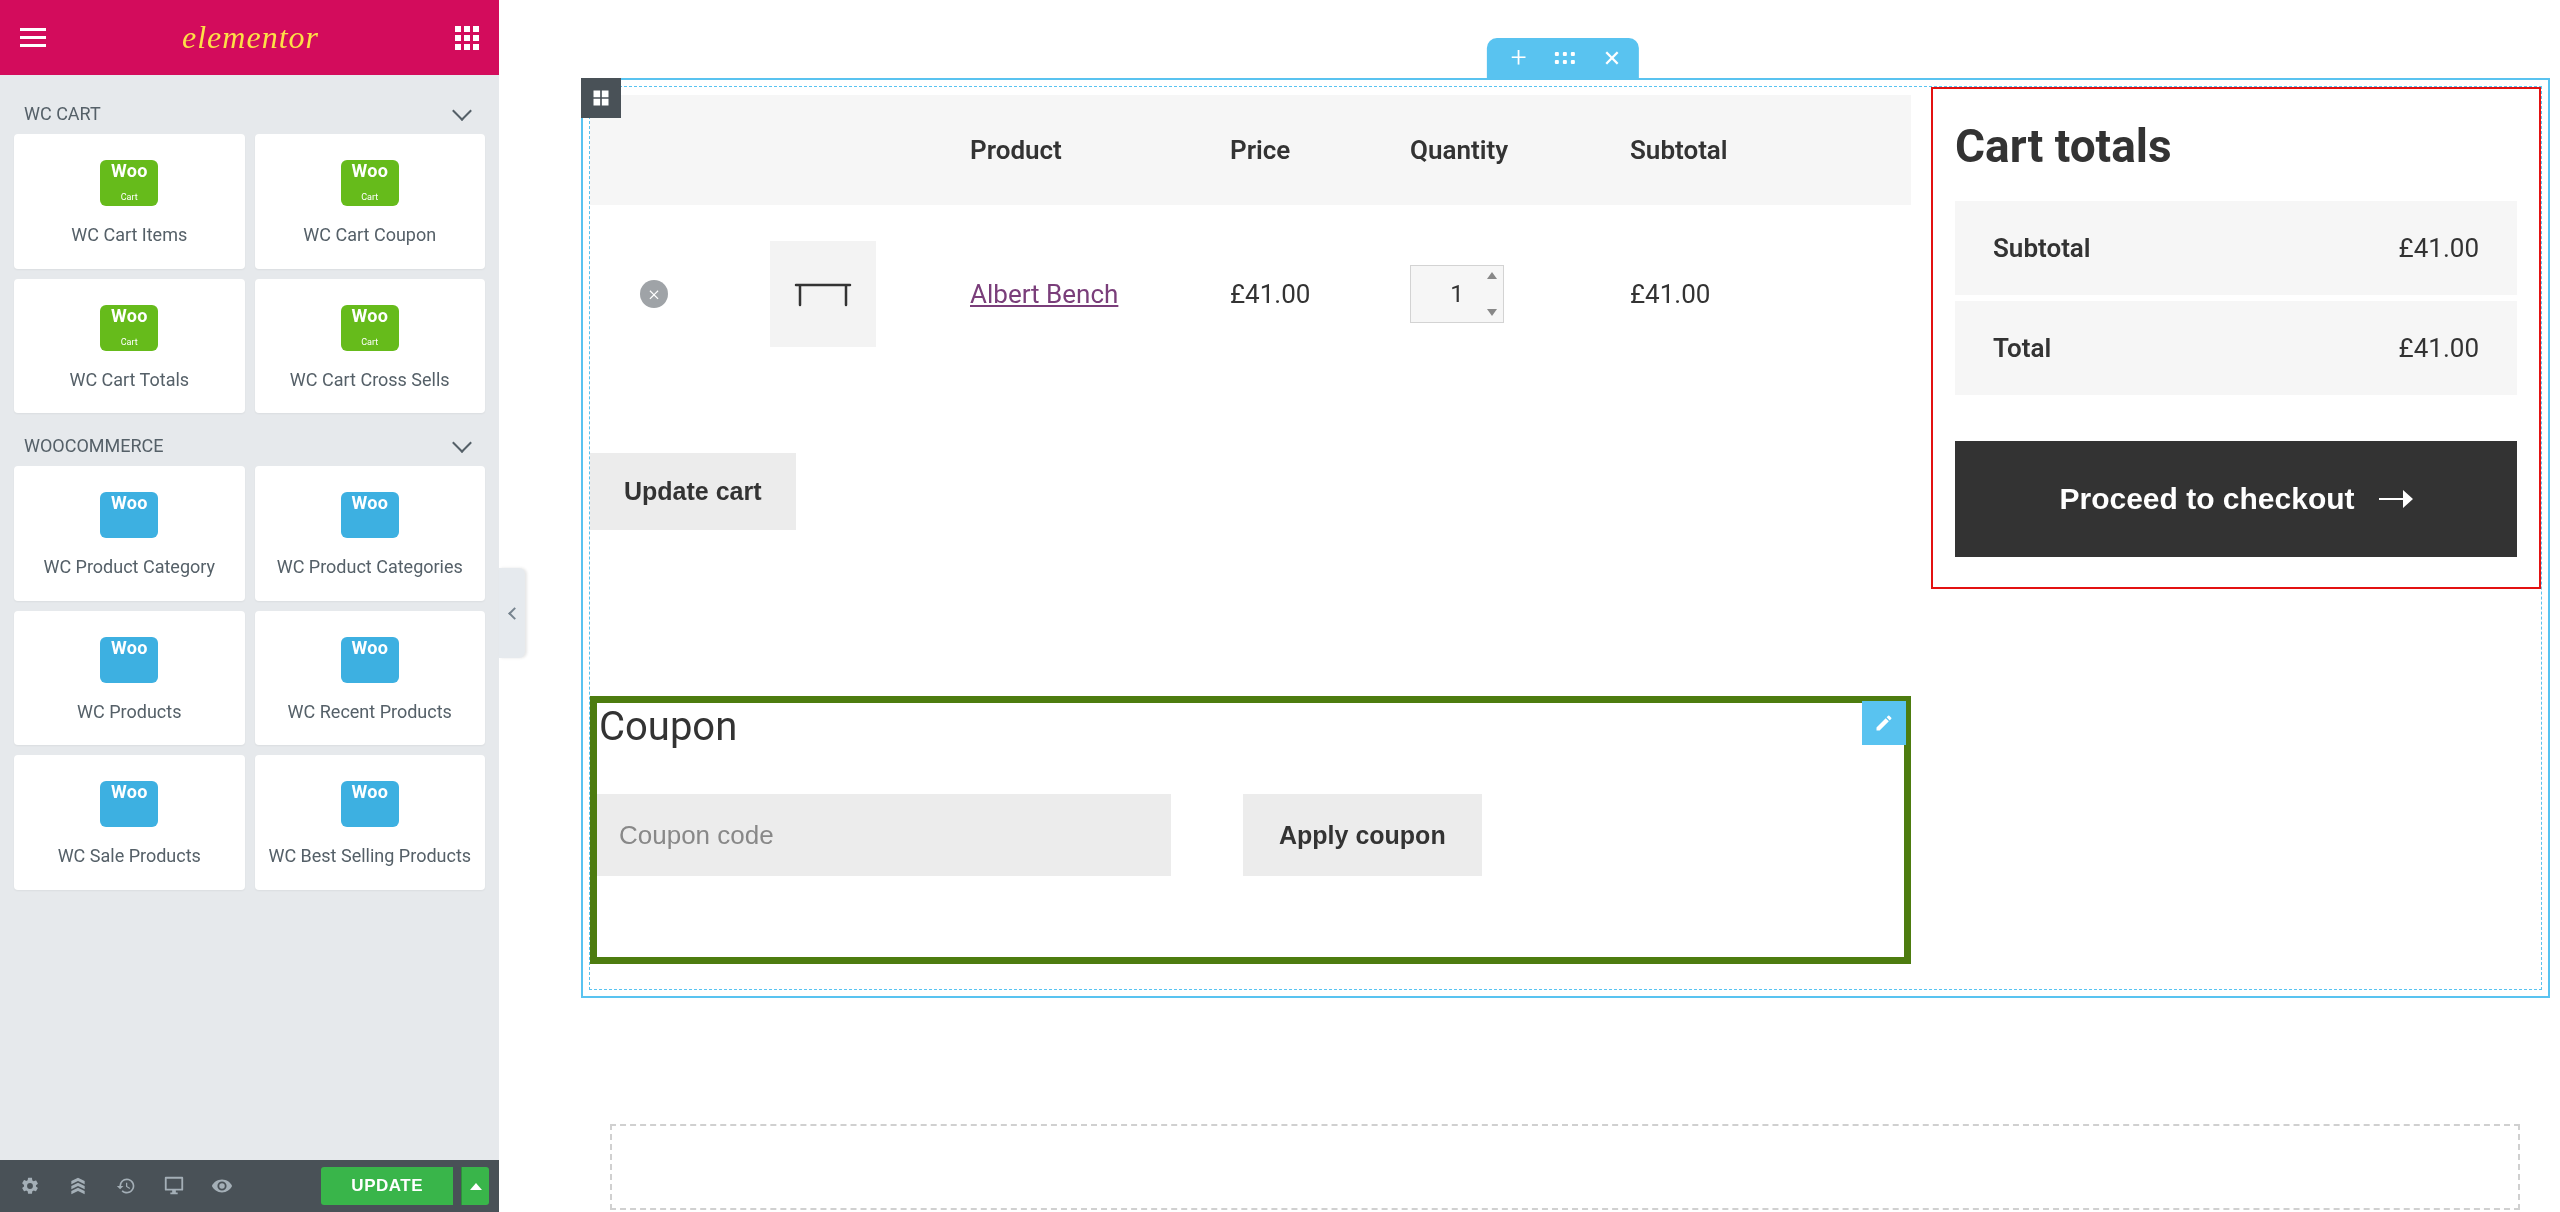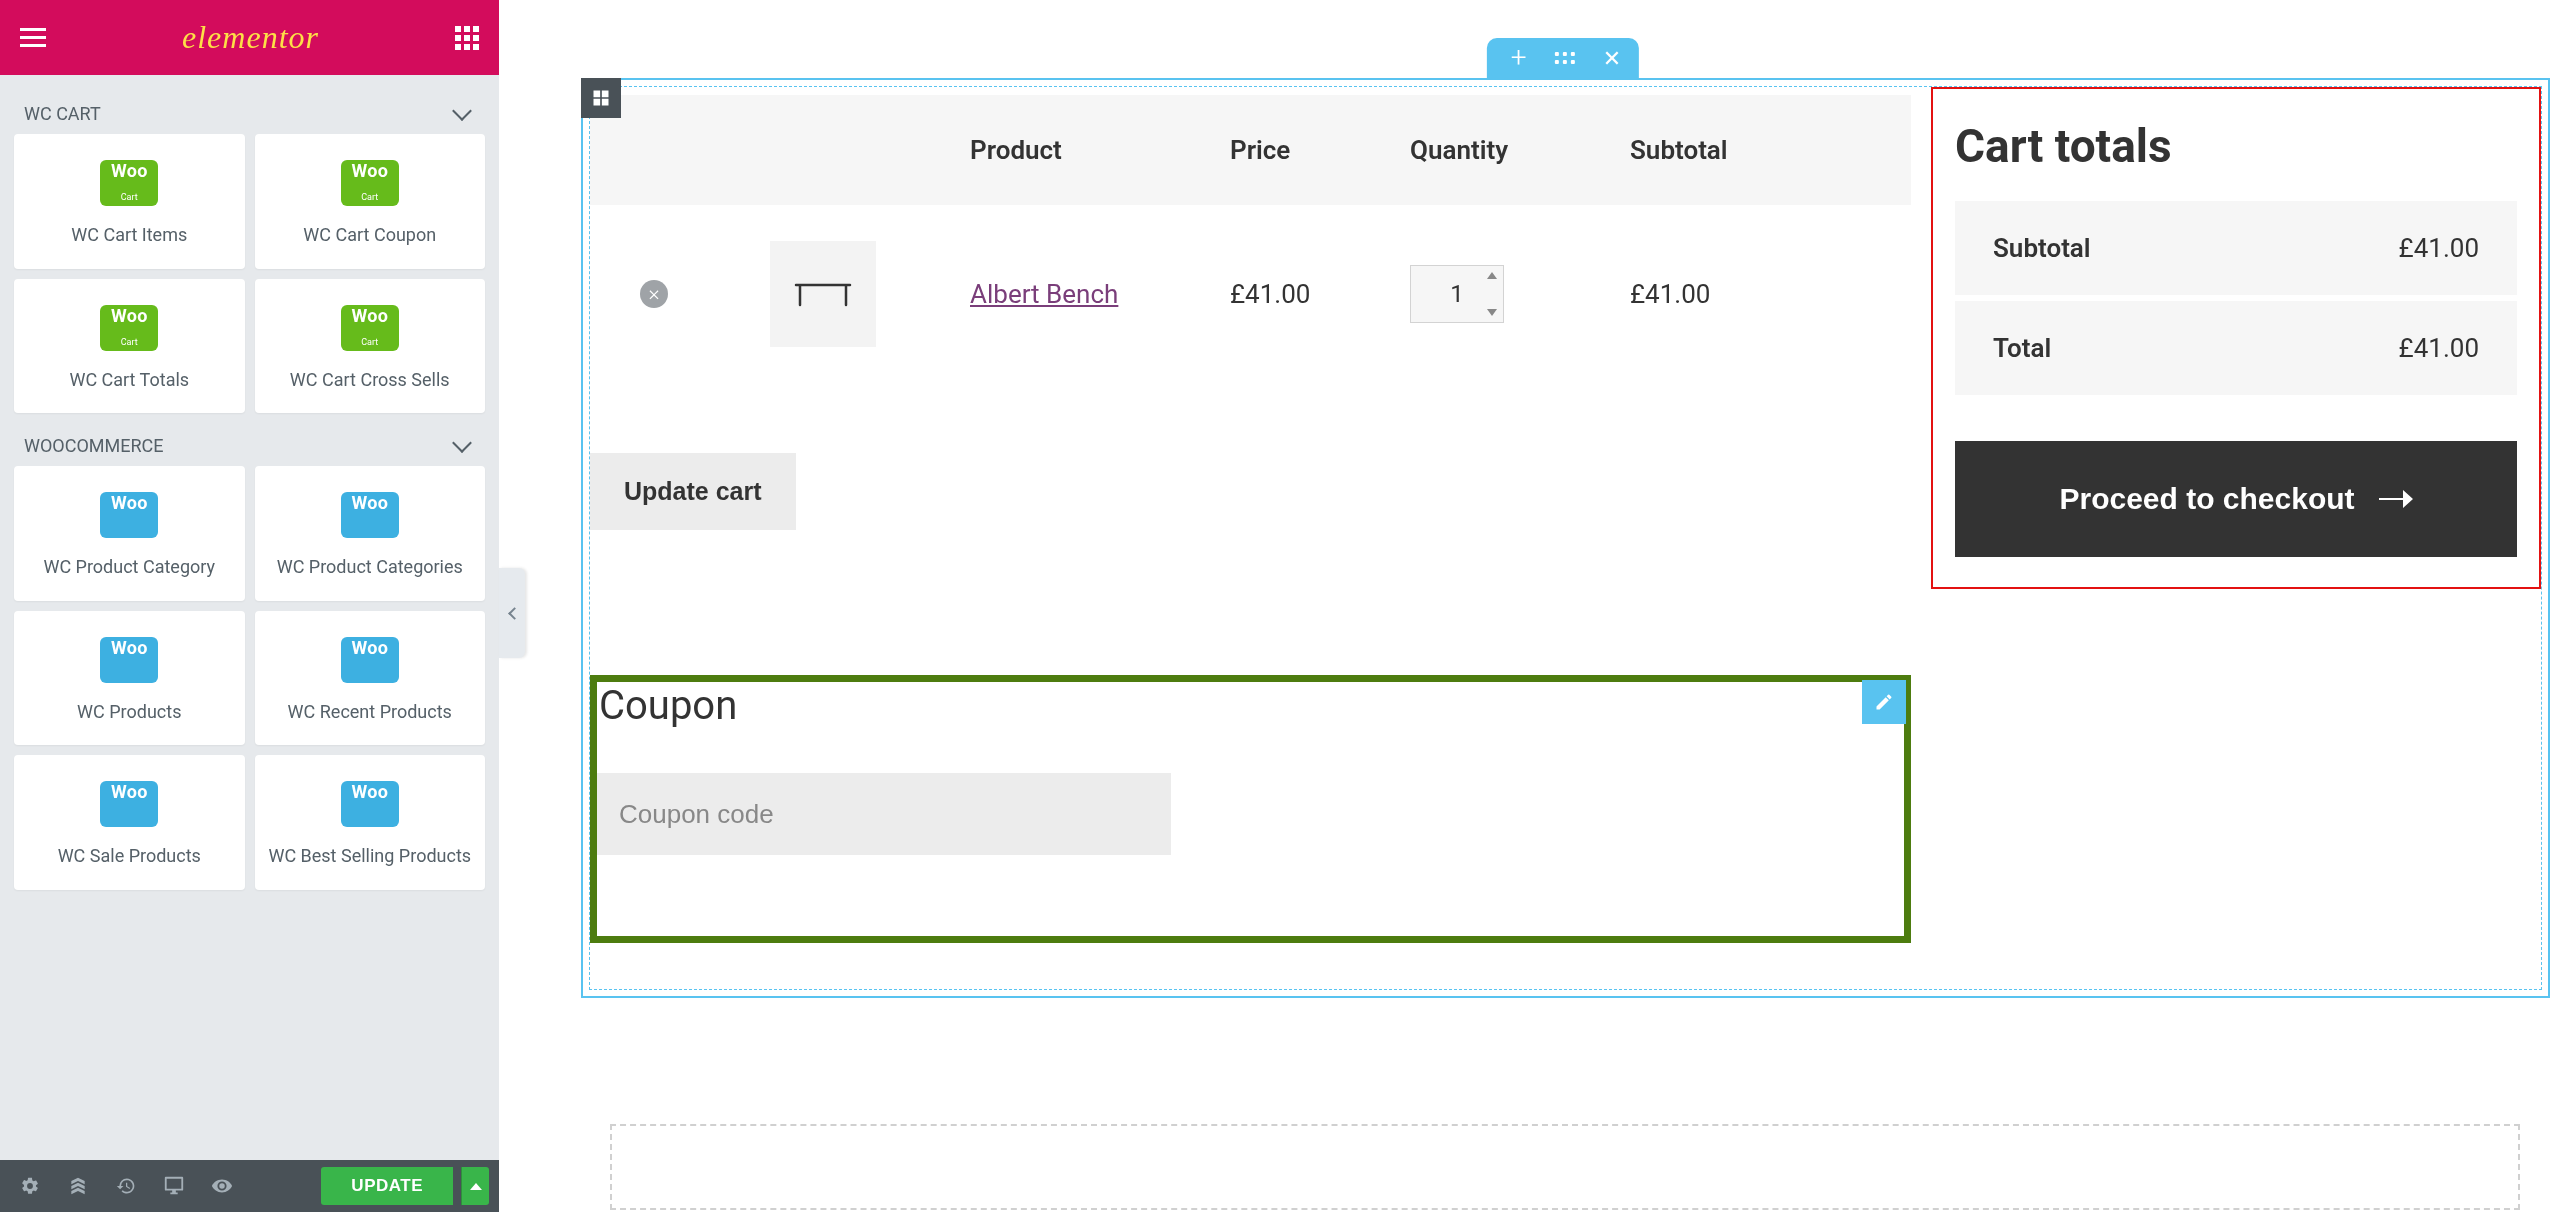--- a/index.html
+++ b/index.html
@@ -43,21 +43,21 @@
     
     .section-tab { position: absolute; left: 50%; top: 38px; transform: translateX(-50%); height: 40px; padding: 0 18px 0 24px; background: #59c3f0; border-radius: 10px 10px 0 0; display: flex; align-items: center; gap: 28px; z-index: 4; }
     .section-tab-plus { color: #fff; font-size: 28px; font-weight: 300; line-height: 1; cursor: pointer; }
     .section-tab-grip { display: grid; grid-template-columns: repeat(3, 4px); grid-template-rows: repeat(2, 4px); gap: 4px; cursor: grab; }
     .section-tab-grip div { width: 4px; height: 4px; background: #fff; border-radius: 1px; }
     .section-tab-close { color: #fff; font-size: 22px; cursor: pointer; }
 
     .section-outline { position: absolute; left: 15px; top: 78px; right: 10px; height: 920px; border: 2px solid #59c3f0; }
     .inner-sections { position: absolute; inset: 6px; border: 1px dashed #59c3f0; display: grid; grid-template-columns: 1fr 610px; gap: 20px; padding: 0; }
 
-    .left-col { display: flex; flex-direction: column; gap: 7px; }
+    .left-col { display: flex; flex-direction: column; gap: 28px; }
 
     .col-handle { position: absolute; top: -2px; left: -2px; width: 40px; height: 40px; background: #495157; display: flex; align-items: center; justify-content: center; cursor: pointer; z-index: 3; }
     .col-handle svg { fill: #fff; width: 20px; height: 20px; }
 
     
     .cart-table { margin: 8px 0 0 0; width: 100%; }
     .cart-head { background: #f6f6f6; display: grid; grid-template-columns: 180px 200px 260px 180px 220px 1fr; align-items: center; height: 110px; }
     .cart-head div { font-size: 26px; color: #333; font-weight: 600; }
     .cart-row { display: grid; grid-template-columns: 180px 200px 260px 180px 220px 1fr; align-items: center; padding: 36px 0 50px; }
     .remove { width: 28px; height: 28px; border-radius: 50%; background: #9fa3a7; display: flex; align-items: center; justify-content: center; margin-left: 50px; cursor: pointer; }
@@ -307,20 +307,21 @@
 
         <div class="coupon-widget">
           <div class="edit-handle">
             <svg viewBox="0 0 24 24">
                 <path d="M3 17.25V21h3.75L17.81 9.94l-3.75-3.75L3 17.25zM20.71 7.04a1 1 0 0 0 0-1.41l-2.34-2.34a1 1 0 0 0-1.41 0l-1.83 1.83 3.75 3.75 1.83-1.83z"></path>
               </svg>
           </div>
           <h2 class="coupon-title">Coupon</h2>
           <div class="coupon-row">
             <input class="coupon-input" placeholder="Coupon code" style="">
+            <button class="apply-coupon">Apply coupon</button>
           </div>
         </div>
       </div>
 
       <div>
         <div class="totals-box">
           <h2 class="totals-title">Cart totals</h2>
           <div class="tot-row">
             <span class="lab">Subtotal</span>
             <span class="val">£41.00</span>

